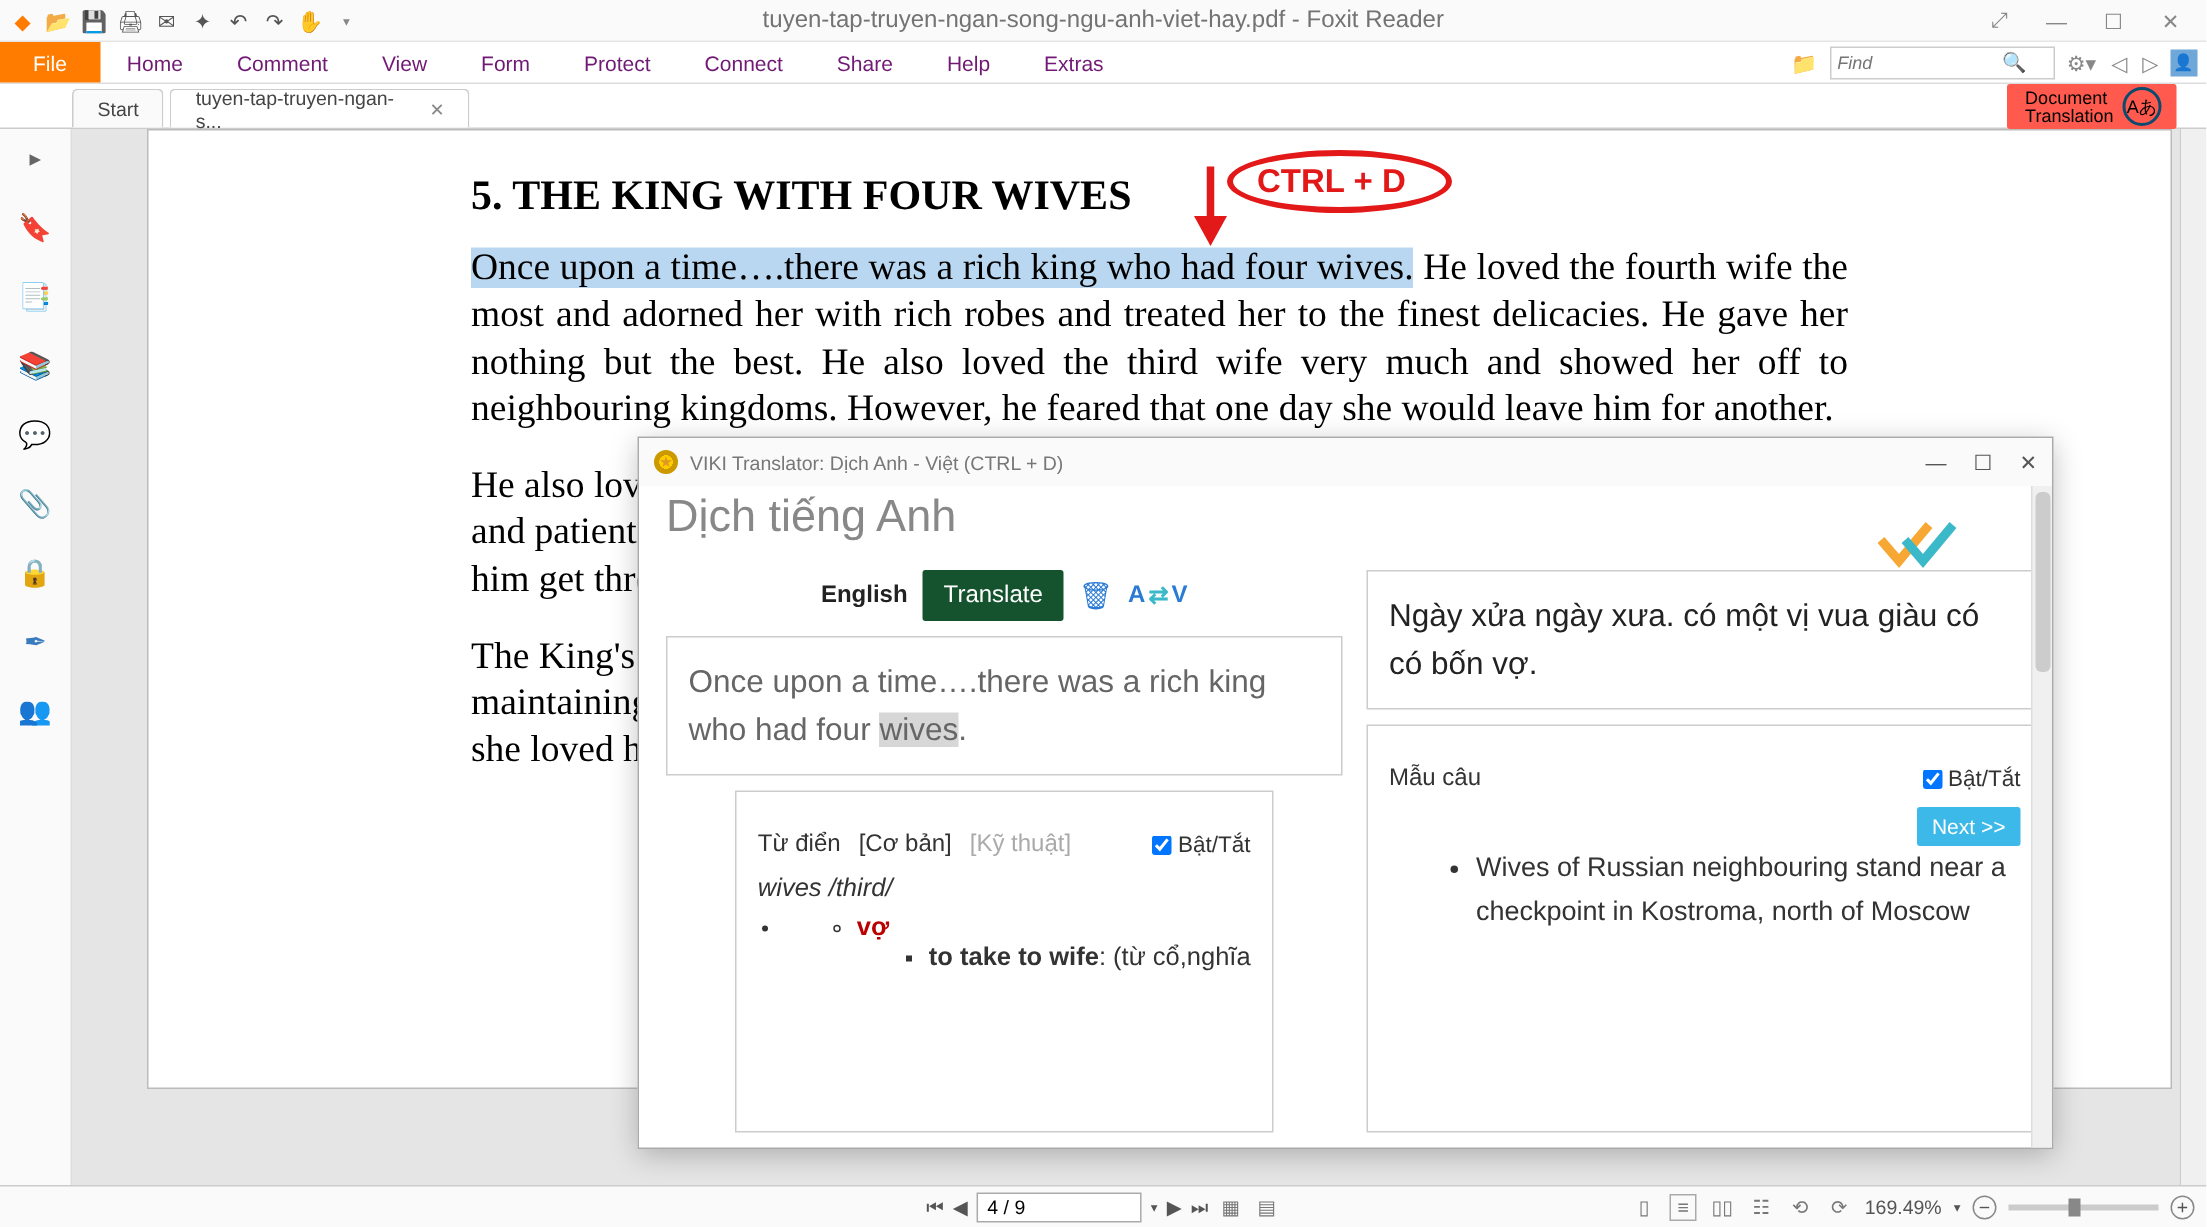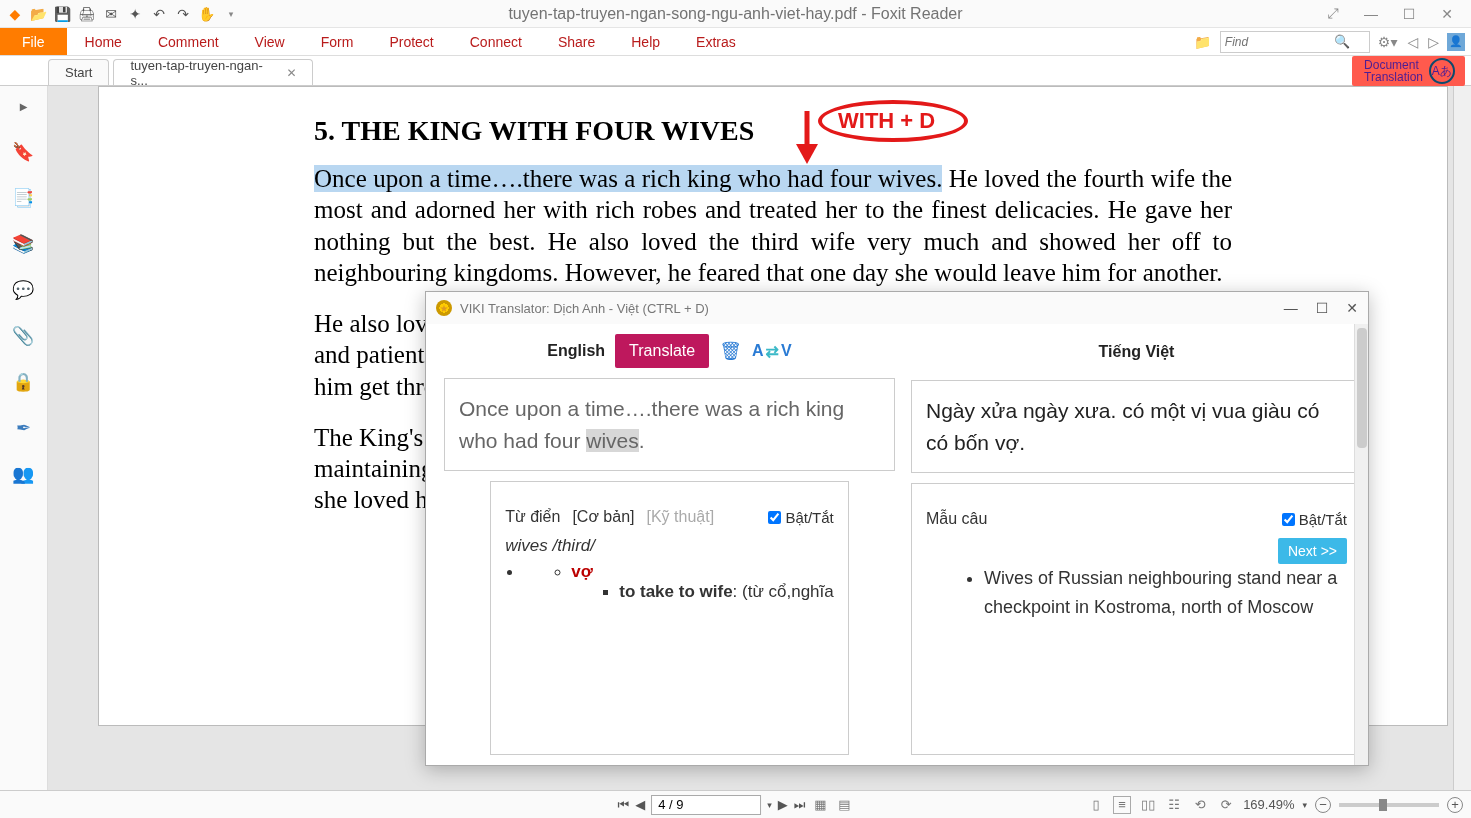--- a/index.html
+++ b/index.html
@@ -9,32 +9,32 @@
   .titlebar { height: 28px; background: #fafafa; display: flex; align-items: center; position: relative; border-bottom: 1px solid #e5e5e5; }
   .qat { display: flex; gap: 2px; padding-left: 4px; align-items: center; }
   .qat-btn { width: 22px; height: 22px; display: flex; align-items: center; justify-content: center; font-size: 14px; cursor: pointer; color: #555; }
   .app-title { position: absolute; left: 50%; transform: translateX(-50%); color: #737373; font-size: 16px; }
   .win-ctrls { margin-left: auto; display: flex; gap: 10px; padding-right: 10px; align-items: center; }
   .win-btn { width: 28px; height: 20px; display: flex; align-items: center; justify-content: center; color: #888; cursor: pointer; font-size: 14px; }
 
   
   .menubar { height: 28px; display: flex; align-items: stretch; border-bottom: 1px solid #ddd; background: #fff; position: relative; }
   .file-tab { background: #ff7c00; color: #fff; padding: 0 22px; display: flex; align-items: center; font-size: 14px; }
-  .menu-tab { padding: 0 18px; display: flex; align-items: center; color: #b91c1c; font-size: 14px; cursor: pointer; }
+  .menu-tab { padding: 0 18px; display: flex; align-items: center; color: #701a75; font-size: 14px; cursor: pointer; }
   .menu-right { margin-left: auto; display: flex; align-items: center; gap: 6px; padding-right: 6px; }
   .search-box { display: flex; align-items: center; border: 1px solid #ccc; height: 22px; width: 150px; background: #fff; padding: 0 4px; }
   .search-box input { border: none; outline: none; width: 110px; font-size: 12px; color: #888; font-style: italic; }
   .gear, .nav-arrow, .user-ic { color: #888; cursor: pointer; padding: 0 2px; font-size: 14px; }
 
   
   .doctabs { height: 30px; background: #fff; display: flex; align-items: flex-end; padding-left: 48px; border-bottom: 1px solid #ccc; position: relative; }
   .doctab { height: 26px; padding: 0 16px; display: flex; align-items: center; gap: 8px; border: 1px solid #ccc; border-bottom: none; border-radius: 4px 4px 0 0; margin-right: 4px; background: #fafafa; color: #444; font-size: 13px; cursor: pointer; max-width: 200px; }
   .doctab.active { background: #fff; }
   .doctab .close { color: #888; font-size: 12px; }
-  .doc-translation { position: absolute; right: 6px; top: 0; background: #ff5a4d; color: #4c1d95; height: 30px; padding: 0 10px 0 12px; display: flex; align-items: center; gap: 6px; font-size: 12px; border-radius: 2px; }
+  .doc-translation { position: absolute; right: 20px; top: 0; background: #ff5a4d; color: #000000; height: 30px; padding: 0 10px 0 12px; display: flex; align-items: center; gap: 6px; font-size: 12px; border-radius: 2px; }
   .doc-translation .ic { width: 26px; height: 26px; border: 2px solid #0c4a6e; border-radius: 50%; display: flex; align-items: center; justify-content: center; font-size: 12px; }
 
   
   .main { position: absolute; top: 86px; bottom: 28px; left: 0; right: 0; display: flex; }
   .lsb { width: 48px; background: #fafafa; border-right: 1px solid #ddd; display: flex; flex-direction: column; align-items: center; padding-top: 8px; gap: 22px; }
   .lsb .ic { width: 24px; height: 24px; display: flex; align-items: center; justify-content: center; font-size: 18px; cursor: pointer; }
   .lsb .tri { font-size: 10px; color: #666; }
 
   .doc-area { flex: 1; background: #e5e5e5; position: relative; overflow: hidden; }
   .page { position: absolute; left: 50px; top: 0; width: 1350px; height: 640px; background: #fff; border: 1px solid #bbb; padding: 20px 215px; }
@@ -53,21 +53,21 @@
   .popup { position: absolute; left: 425px; top: 291px; width: 944px; height: 475px; background: #fff; border: 1px solid #aaa; box-shadow: 0 4px 18px rgba(0,0,0,0.25); display: flex; flex-direction: column; }
   .p-title { height: 32px; display: flex; align-items: center; padding: 0 10px; gap: 8px; background: #fafafa; color: #777; font-size: 13px; }
   .p-title .star { width: 16px; height: 16px; background: radial-gradient(circle,#ffcc00 40%,#cc9900 41%); border-radius: 50%; display: flex; align-items: center; justify-content: center; color: #d92; font-size: 10px; }
   .p-title .wctrl { margin-left: auto; display: flex; gap: 18px; color: #555; font-size: 14px; }
   .p-body { flex: 1; display: grid; grid-template-columns: 1fr 16px 1fr; padding: 10px 6px 10px 18px; overflow: hidden; position: relative; }
   .p-col { display: flex; flex-direction: column; gap: 10px; min-width: 0; align-items: center; }
   .p-heading { font-size: 30px; color: #888; font-weight: 400; margin: 4px 0 8px 0; }
   .p-logo { position: absolute; right: 60px; top: 18px; }
   .row-head { display: flex; align-items: center; gap: 10px; }
   .lbl { font-weight: bold; color: #222; font-size: 16px; }
-  .btn-tr { background: #be185d; color: #fff; border: none; padding: 8px 14px; font-size: 16px; border-radius: 2px; cursor: pointer; }
+  .btn-tr { background: #14532d; color: #fff; border: none; padding: 8px 14px; font-size: 16px; border-radius: 2px; cursor: pointer; }
   .ic-del { color: #2a7bd4; font-size: 18px; cursor: pointer; }
   .swap { color: #2a7bd4; font-weight: bold; font-size: 16px; display: flex; align-items: center; gap: 2px; cursor: pointer; }
   .txtbox { border: 1px solid #ccc; padding: 14px; font-size: 21px; color: #666; min-height: 80px; line-height: 1.5; }
   .word-sel { background: #d7d7d7; }
   .card { border: 1px solid #ccc; padding: 26px 14px; font-size: 16px; color: #333; flex: 1; overflow: hidden; }
   .card-head { display: flex; align-items: center; gap: 12px; margin-bottom: 10px; }
   .tab-l { color: #333; cursor: pointer; }
   .tab-l.dim { color: #aaa; }
   .toggle { margin-left: auto; display: flex; align-items: center; gap: 4px; font-size: 15px; }
   .dict-word { font-style: italic; color: #333; margin: 6px 0; font-size: 17px; }
@@ -183,21 +183,21 @@
         <span>him get throug</span>
       </p>
       <p class="story-p">
         <span>The King's fi</span><br>
         <span>maintaining his</span><br>
         <span>she loved him </span>
       </p>
     </div>
 
     <div class="anno-circle" style="left:770px; top:14px; width:150px; height:42px;"></div>
-    <div class="anno-text" style="left:790px; top:22px;">WITH + D</div>
+    <div class="anno-text" style="left:790px; top:22px;">CTRL + D</div>
     <svg class="anno-arrow" style="left:744px; top:20px;" width="30" height="60">
       <line x1="15" y1="5" x2="15" y2="40" stroke="#e31919" stroke-width="5"></line>
       <polygon points="4,38 26,38 15,58" fill="#e31919"></polygon>
     </svg>
 
     <div class="anno-circle" style="left:650px; top:415px; width:105px; height:40px;"></div>
     <svg class="anno-arrow" style="left:670px; top:468px;" width="40" height="90">
       <rect x="14" y="0" width="12" height="58" fill="#e31919"></rect>
       <polygon points="2,55 38,55 20,85" fill="none" stroke="#e31919" stroke-width="5"></polygon>
     </svg>
@@ -208,20 +208,27 @@
 
 <div class="popup">
   <div class="p-title">
     <span class="star">★</span>
     <span>VIKI Translator: Dịch Anh - Việt (CTRL + D)</span>
     <div class="wctrl">
       <span>—</span>
       <span>☐</span>
       <span>✕</span>
     </div>
+  </div>
+  <div style="position:relative;">
+    <div class="p-heading" style="padding-left:18px;">Dịch tiếng Anh</div>
+    <svg class="p-logo" width="56" height="40" viewBox="0 0 56 40">
+      <polyline points="2,18 14,32 34,8" fill="none" stroke="#f7a733" stroke-width="6"></polyline>
+      <polyline points="18,18 30,32 50,8" fill="none" stroke="#3cb9c8" stroke-width="6"></polyline>
+    </svg>
   </div>
   <div class="p-body">
     <div class="p-col">
       <div class="row-head">
         <span class="lbl">English</span>
         <button class="btn-tr">Translate</button>
         <span class="ic-del">🗑</span>
         <span class="swap">
           <span>A</span>
           <span style="color:#3cb9c8;">⇄</span>
@@ -255,23 +262,20 @@
             </li>
                   </ul>
           </li>
               </ul>
         </li>
           </ul>
       </div>
     </div>
     <div class="midgap"></div>
     <div class="p-col">
-      <div class="row-head" style="height:36px;">
-        <span class="lbl">Tiếng Việt</span>
-      </div>
       <div class="txtbox" style="color:#222;">Ngày xửa ngày xưa. có một vị vua giàu có có bốn vợ.</div>
       <div class="card">
         <div class="card-head">
           <span class="tab-l">Mẫu câu</span>
           <label class="toggle">
               <input type="checkbox" checked="" style=""> 
               <span>Bật/Tắt</span>
             </label>
         </div>
         <button class="next-btn">Next &gt;&gt;</button>

